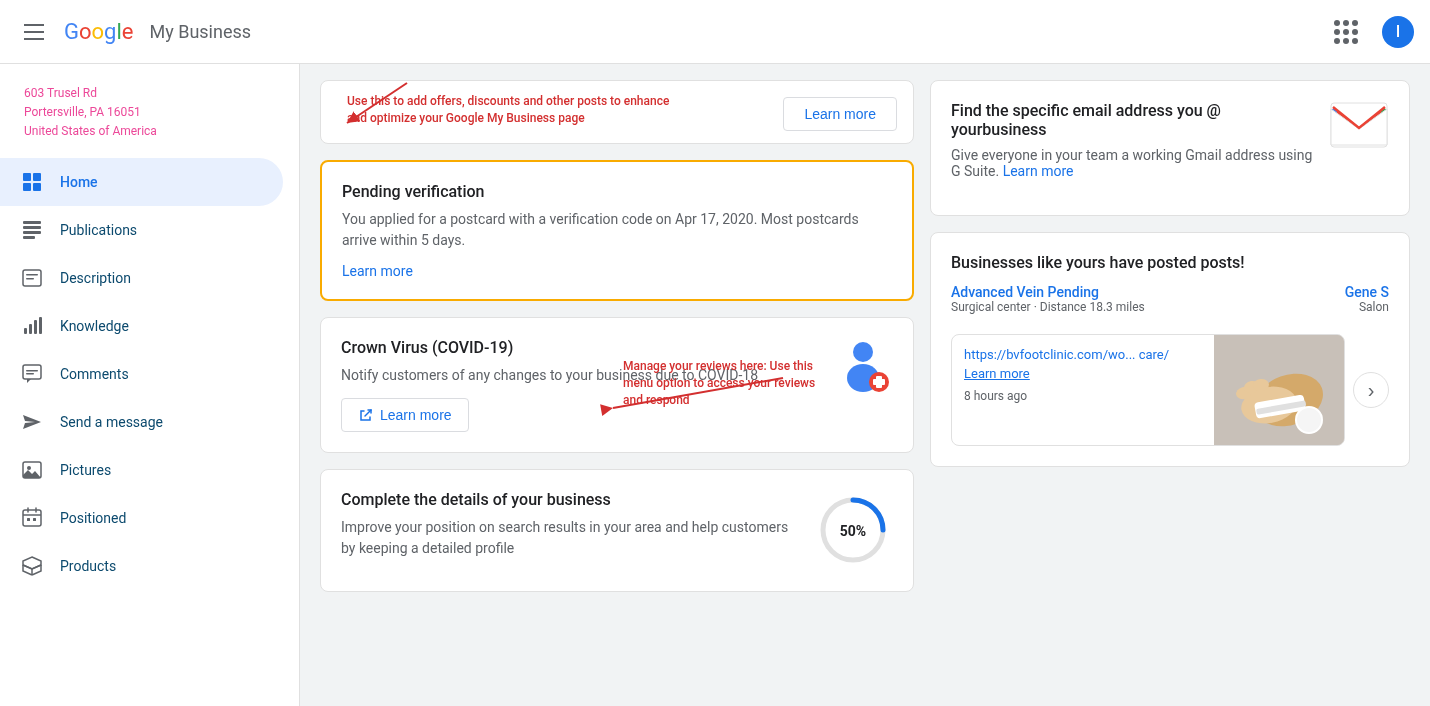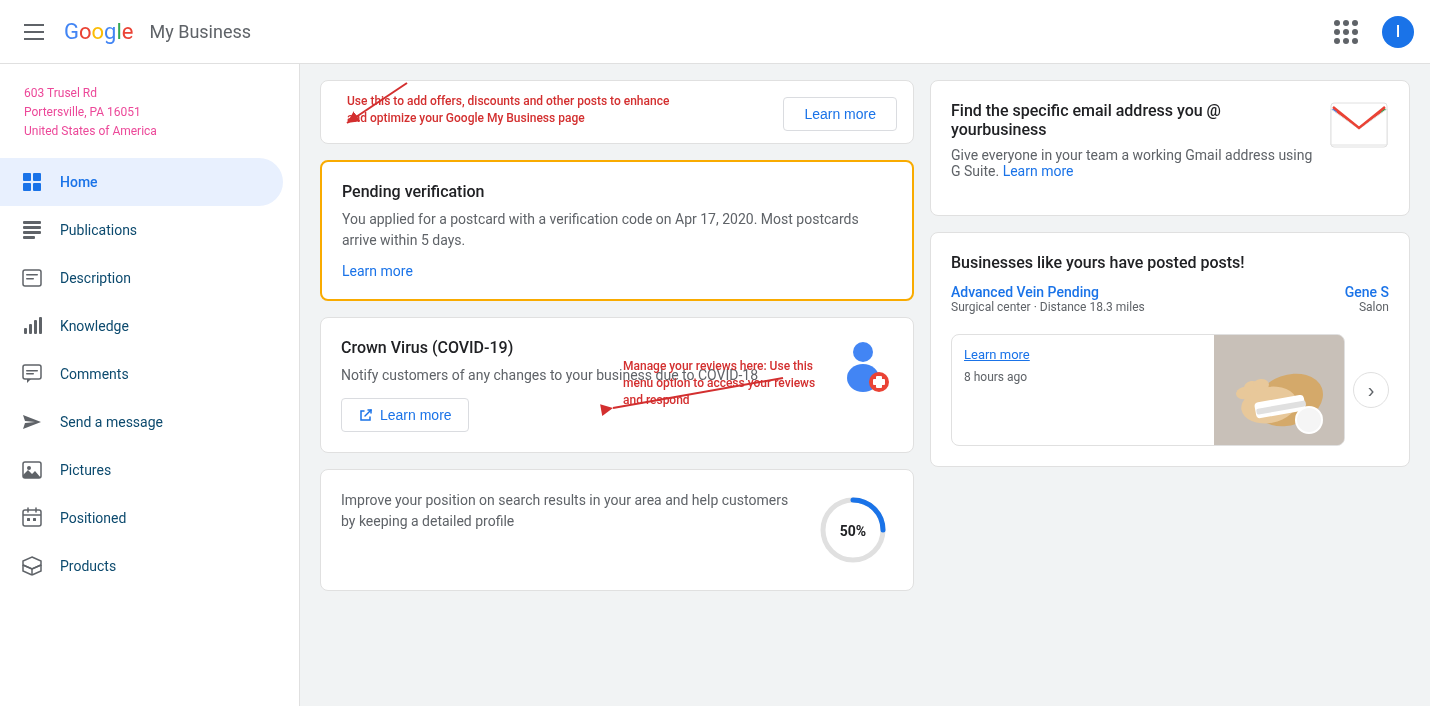--- a/index.html
+++ b/index.html
@@ -318,20 +318,21 @@
               <rect x="43" y="38" width="6" height="12" rx="1" fill="white"></rect>
               <rect x="40" y="41" width="12" height="6" rx="1" fill="white"></rect>
             </svg>
           </div>
         </div>
       </div>
 
       <div class="card" style="position:relative; min-height:100px;">
         <div style="display:flex; align-items:flex-start; justify-content:space-between;">
           <div style="flex:1; max-width:calc(100% - 100px);">
+            <div class="card-title">Complete the details of your business</div>
             <div class="card-body">Improve your position on search results in your area and help customers by keeping a detailed profile</div>
           </div>
 
           <div style="width:80px; height:80px; flex-shrink:0; position:relative;">
             <svg width="80" height="80" viewBox="0 0 80 80">
               <circle cx="40" cy="40" r="30" stroke="#e0e0e0" stroke-width="5" fill="none"></circle>
               <path d="M 40 10 A 30 30 0 0 1 70 40" stroke="#1a73e8" stroke-width="5" fill="none" stroke-linecap="round"></path>
               <text x="40" y="46" text-anchor="middle" font-size="14" font-weight="bold" fill="#202124">50%</text>
             </svg>
           </div>
@@ -377,20 +378,21 @@
             <div class="biz-link">Gene S</div>
             <div class="biz-sub">Salon</div>
           </div>
         </div>
 
         <div style="display:flex; gap:8px; align-items:stretch;">
 
           <div style="flex:1; border:1px solid #e0e0e0; border-radius:8px; overflow:hidden;">
             <div style="display:flex;">
               <div style="flex:1; padding:12px;">
+                <div class="post-url">https://bvfootclinic.com/wo... care/</div>
                 <a class="post-learn" href="#">Learn more</a>
                 <div class="post-time">8 hours ago</div>
               </div>
 
               <div style="width:130px; height:110px; background:#c8c0b8; flex-shrink:0; display:flex; align-items:center; justify-content:center; overflow:hidden;">
                 <svg width="130" height="110" viewBox="0 0 130 110">
                   <rect width="130" height="110" fill="#c8c0b8"></rect>
 
                   <ellipse cx="75" cy="65" rx="35" ry="25" fill="#d4a96a" transform="rotate(-20 75 65)"></ellipse>
                   <ellipse cx="55" cy="70" rx="28" ry="18" fill="#e8c89a" transform="rotate(-10 55 70)"></ellipse>

